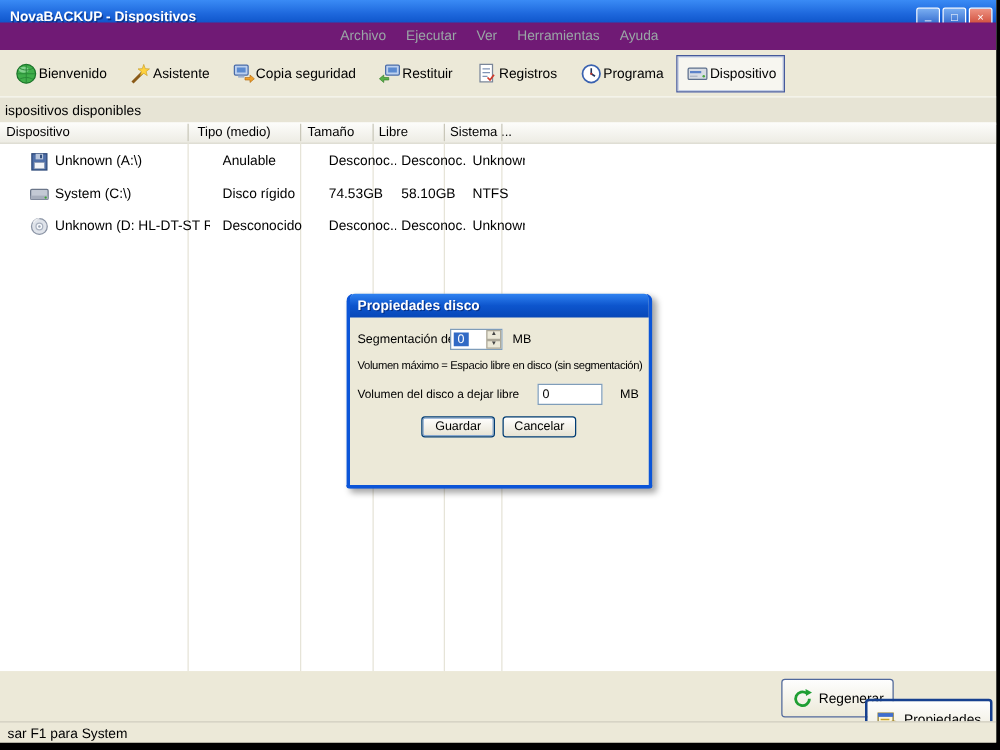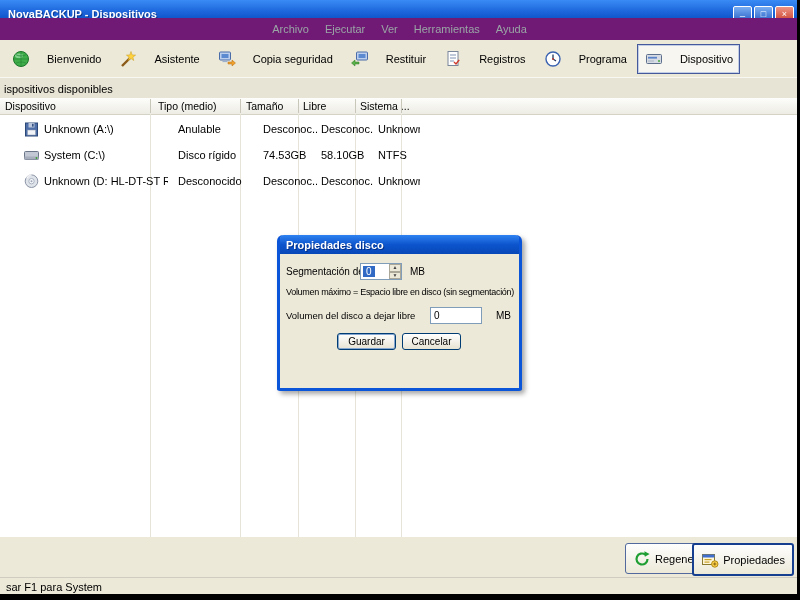--- a/index.html
+++ b/index.html
@@ -21,21 +21,21 @@
   .wbtn.min span{transform:translateY(-2px);}
 
   
   .menubar{position:absolute;left:0;top:18px;right:0;height:22px;background:#701a75;
     display:flex;align-items:center;padding-left:2px;justify-content:center;}
   .menu-item{font-size:11px;color:#9aa6a6;padding:3px 8px;white-space:nowrap;}
 
   
   .toolbar{position:absolute;left:0;top:40px;right:0;height:37px;display:flex;align-items:center;
     gap:3px;padding-left:4px;}
-  .tbtn{display:flex;align-items:center;gap:16px;padding:4px 6px;font-size:11px;color:#000;
+  .tbtn{display:flex;align-items:center;gap:0;padding:4px 6px;font-size:11px;color:#000;
     border:1px solid transparent;white-space:nowrap;}
   .tbtn.selected{border:1px solid #45599b;background:#f7f6f0;box-shadow:inset 0 0 0 1px #c2cde6;}
 
   
   .caption{position:absolute;left:0;top:77px;right:0;height:21px;background:#e7e4d5;
     border-top:1px solid #f8f7f1;border-bottom:1px solid #cfccbc;font-size:11px;color:#000;
     display:flex;align-items:center;padding-left:4px;}
 
   
   .table-area{position:absolute;left:0;top:98px;right:0;height:439px;background:#fff;}
@@ -53,21 +53,21 @@
   .cA{left:24px;width:124px}.cB{left:158px;width:80px}.cC{left:243px;width:54px}
   .cD{left:301px;width:52px}.cE{left:358px;width:42px}
   .row-icon{position:absolute;left:3px;top:5px;width:17px;height:17px;}
 
   
   .bottom-panel{position:absolute;left:0;top:537px;right:0;height:40px;background:#ECE9D8;}
   .bbtn{position:absolute;top:6px;height:29px;display:flex;align-items:center;gap:4px;padding:0 7px;
     font-size:11px;color:#000;background:linear-gradient(180deg,#fefefe,#ece9d8);
     border:1px solid #51699c;border-radius:3px;white-space:nowrap;}
   .bbtn.regen{right:82px;}
-  .bbtn.props{right:3px;border:2px solid #16408f;}
+  .bbtn.props{right:3px;border:2px solid #16408f;margin-top:16px;}
   .statusbar{position:absolute;left:0;top:577px;right:0;height:17px;background:#ECE9D8;
     border-top:1px solid #cfcdbf;font-size:11px;color:#000;display:flex;align-items:center;padding-left:6px;}
 
   
   .dialog{position:absolute;left:277px;top:235px;width:245px;height:156px;background:#ECE9D8;
     border:3px solid #0b55d8;border-top:none;border-radius:6px 6px 3px 3px;
     box-shadow:3px 3px 5px rgba(0,0,0,.35);z-index:20;box-sizing:border-box;}
   .dlg-title{height:19px;background:linear-gradient(180deg,#2f82f1 0%,#0d55cd 50%,#0747b8 100%);
     display:flex;align-items:center;padding-left:6px;border-radius:4px 4px 0 0;}
   .dlg-title span{color:#fff;font-weight:bold;font-size:11px;text-shadow:1px 1px 0 rgba(0,10,60,.45);}

